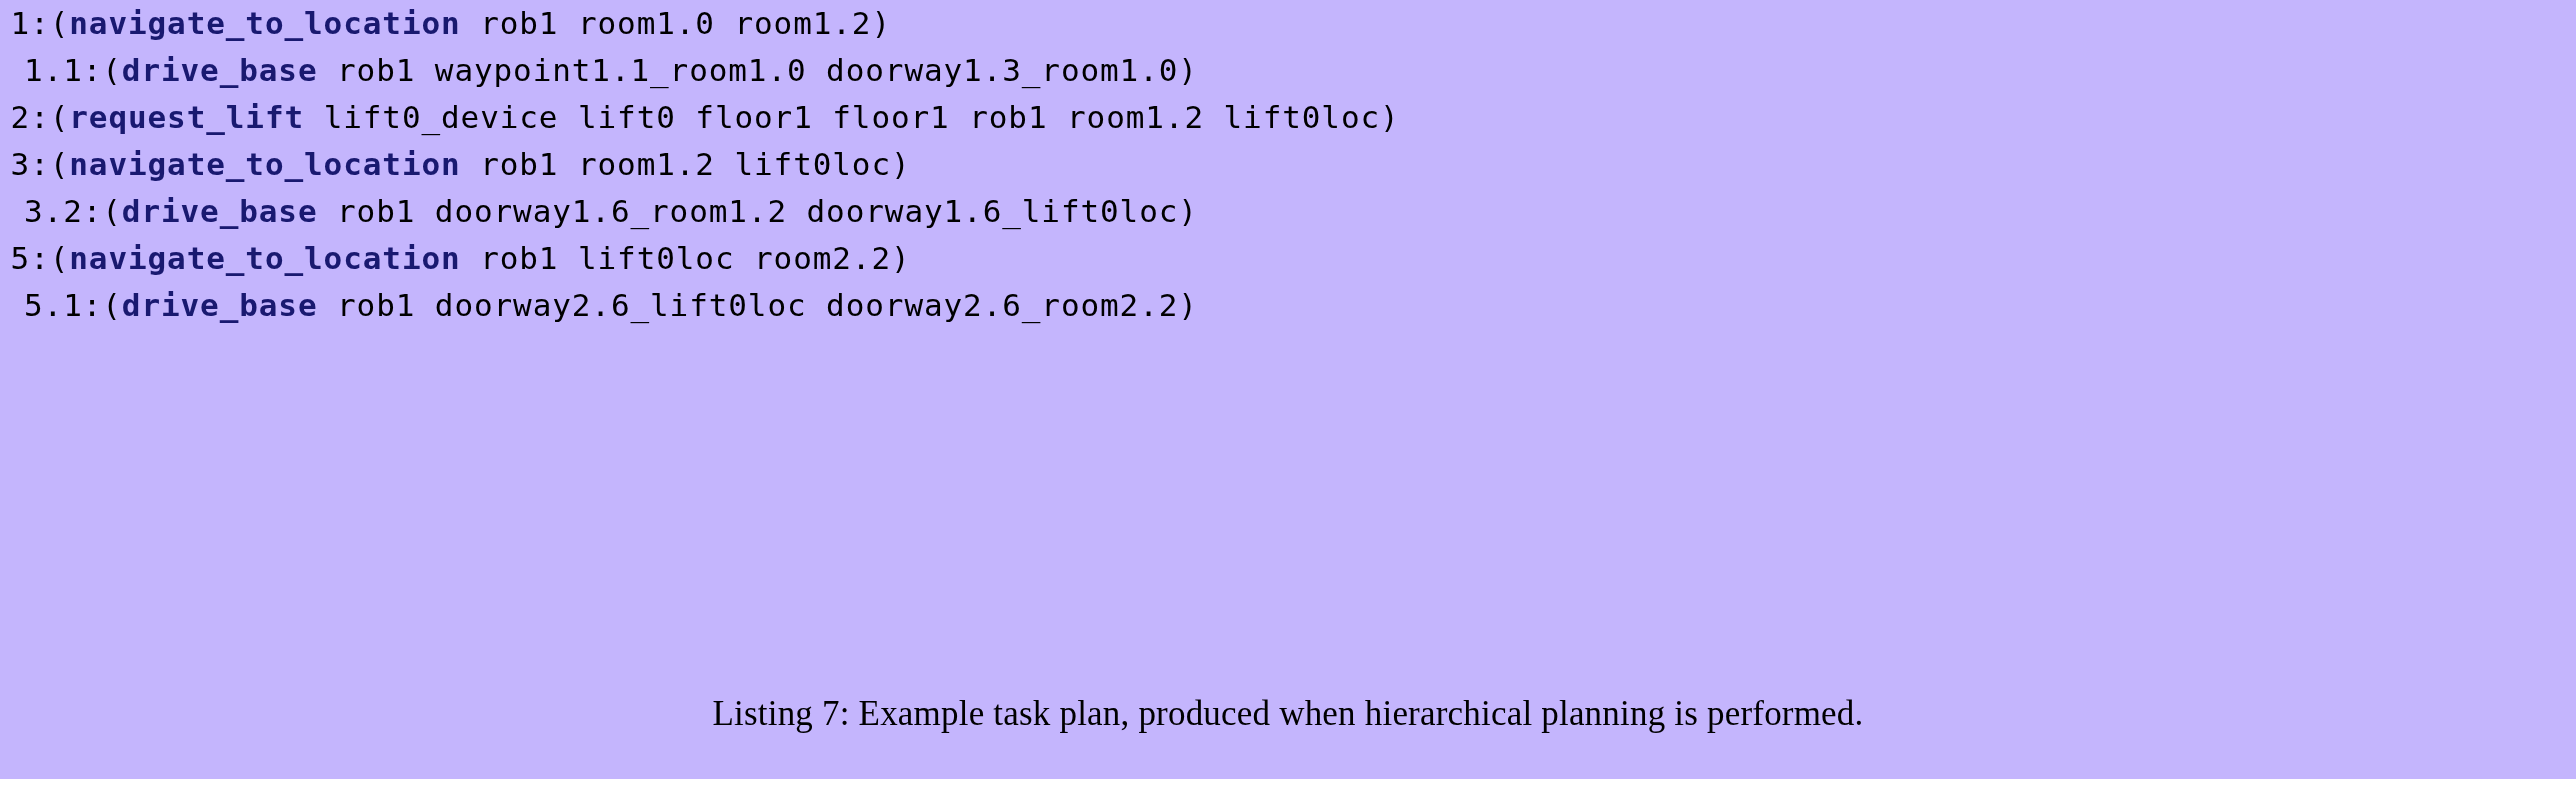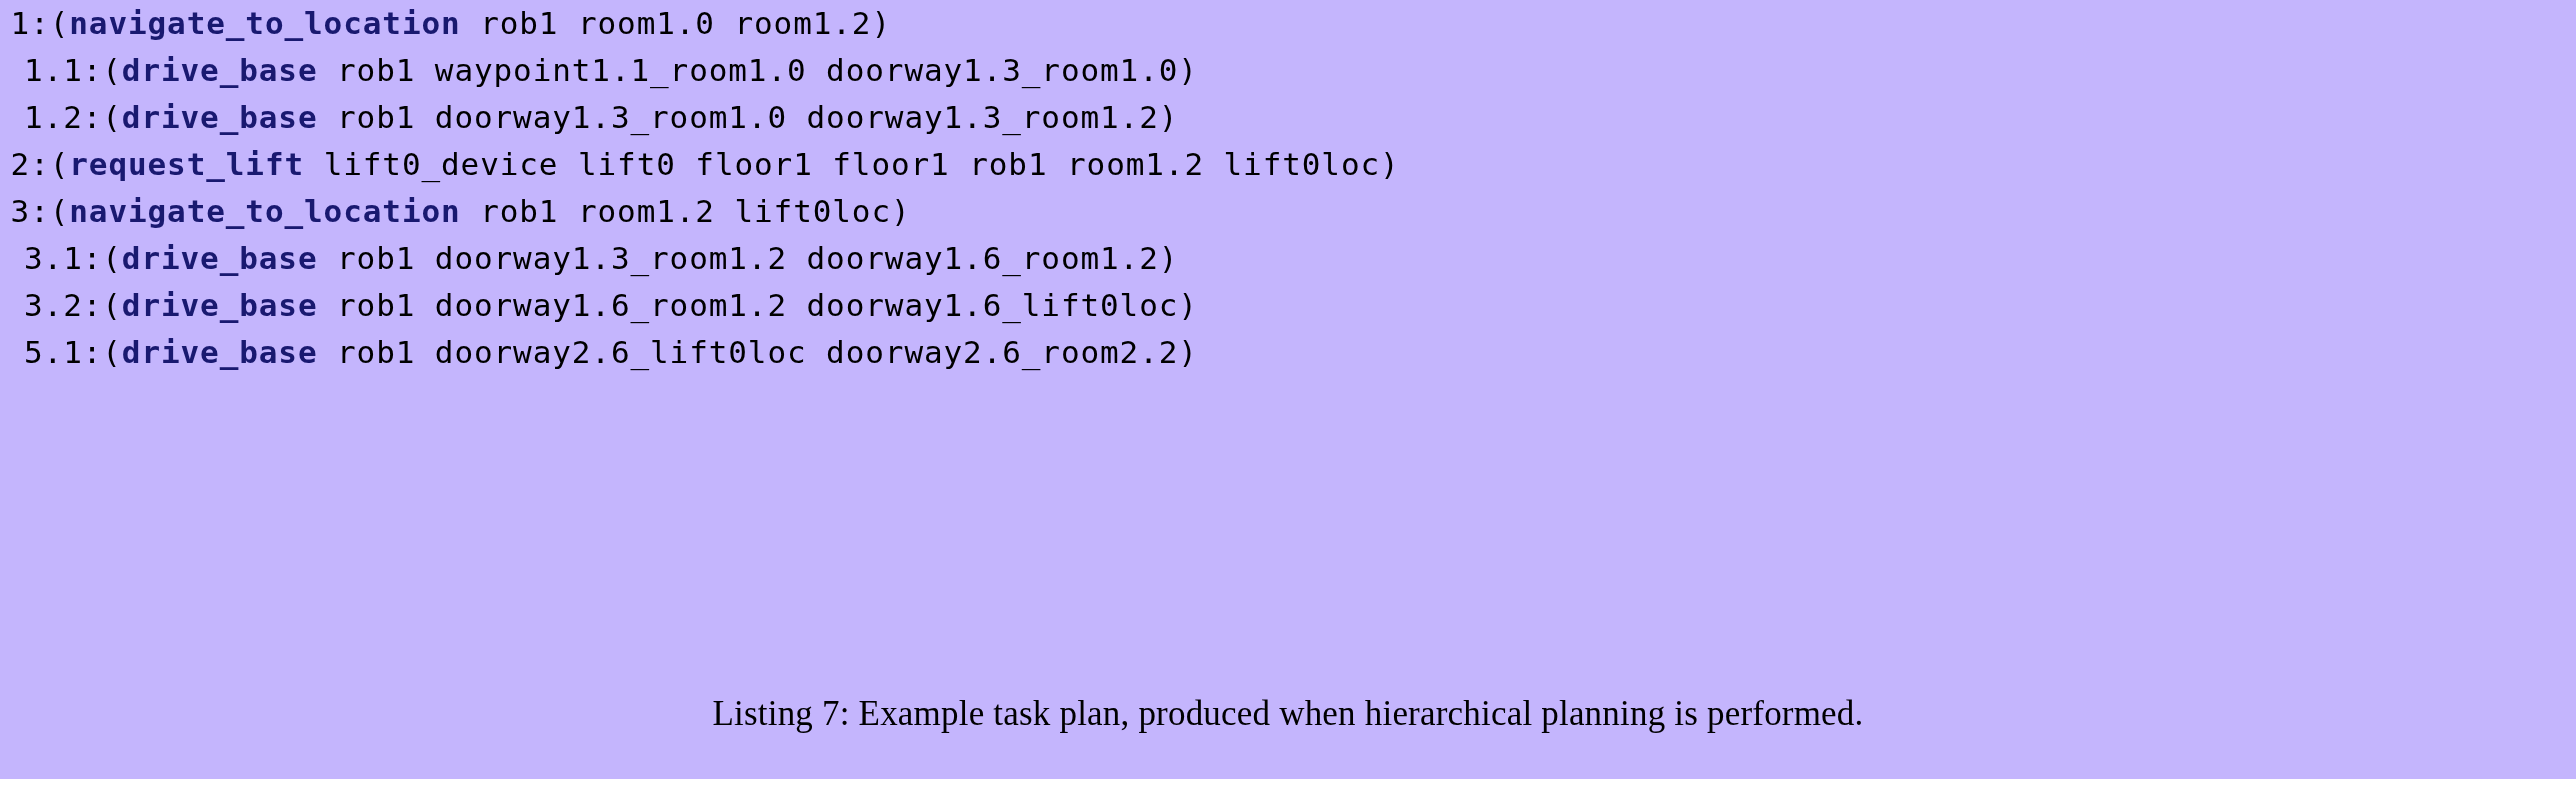--- a/index.html
+++ b/index.html
@@ -53,31 +53,30 @@
 <body>
 
 <div id="page">
 
   <div class="listing">
 
     <div class="code-line"><span>1:(</span><span class="kw">navigate_to_location</span><span> rob1 room1.0 room1.2)</span></div>
 
     <div class="code-line indent-1"><span>1.1:(</span><span class="kw">drive_base</span><span> rob1 waypoint1.1_room1.0 doorway1.3_room1.0)</span></div>
 
-    <div class="code-line indent-1"><span>1.2:(</span><span class="kw">drive_base</span><span> rob1 doorway1.3_room1.0 doorway1.3_room1.2)</span></div>
 
     <div class="code-line"><span>2:(</span><span class="kw">request_lift</span><span> lift0_device lift0 floor1 floor1 rob1 room1.2 lift0loc)</span></div>
 
     <div class="code-line"><span>3:(</span><span class="kw">navigate_to_location</span><span> rob1 room1.2 lift0loc)</span></div>
 
-    <div class="code-line indent-1"><span>3.1:(</span><span class="kw">drive_base</span><span> rob1 doorway1.3_room1.2 doorway1.6_room1.2)</span></div>
 
     <div class="code-line indent-1"><span>3.2:(</span><span class="kw">drive_base</span><span> rob1 doorway1.6_room1.2 doorway1.6_lift0loc)</span></div>
 
 
+    <div class="code-line"><span>5:(</span><span class="kw">navigate_to_location</span><span> rob1 lift0loc room2.2)</span></div>
 
     <div class="code-line indent-1"><span>5.1:(</span><span class="kw">drive_base</span><span> rob1 doorway2.6_lift0loc doorway2.6_room2.2)</span></div>
 
   </div>
 
   <div class="caption">Listing 7: Example task plan, produced when hierarchical planning is performed.</div>
 
 </div>
 
 

